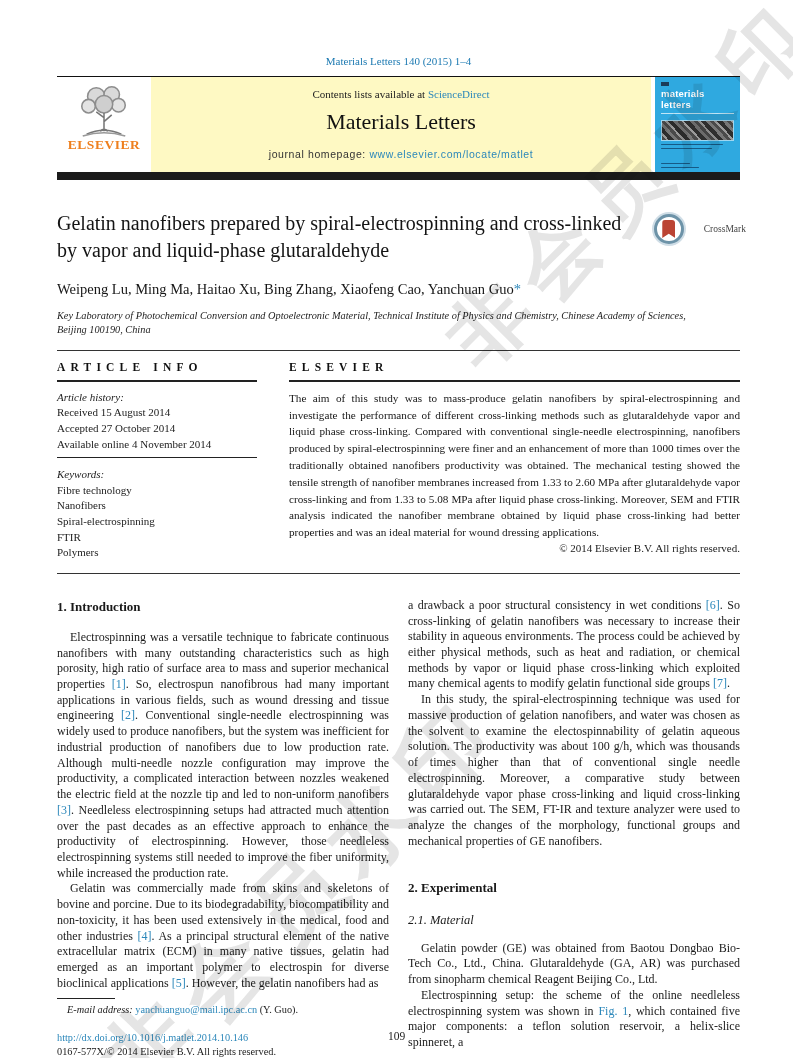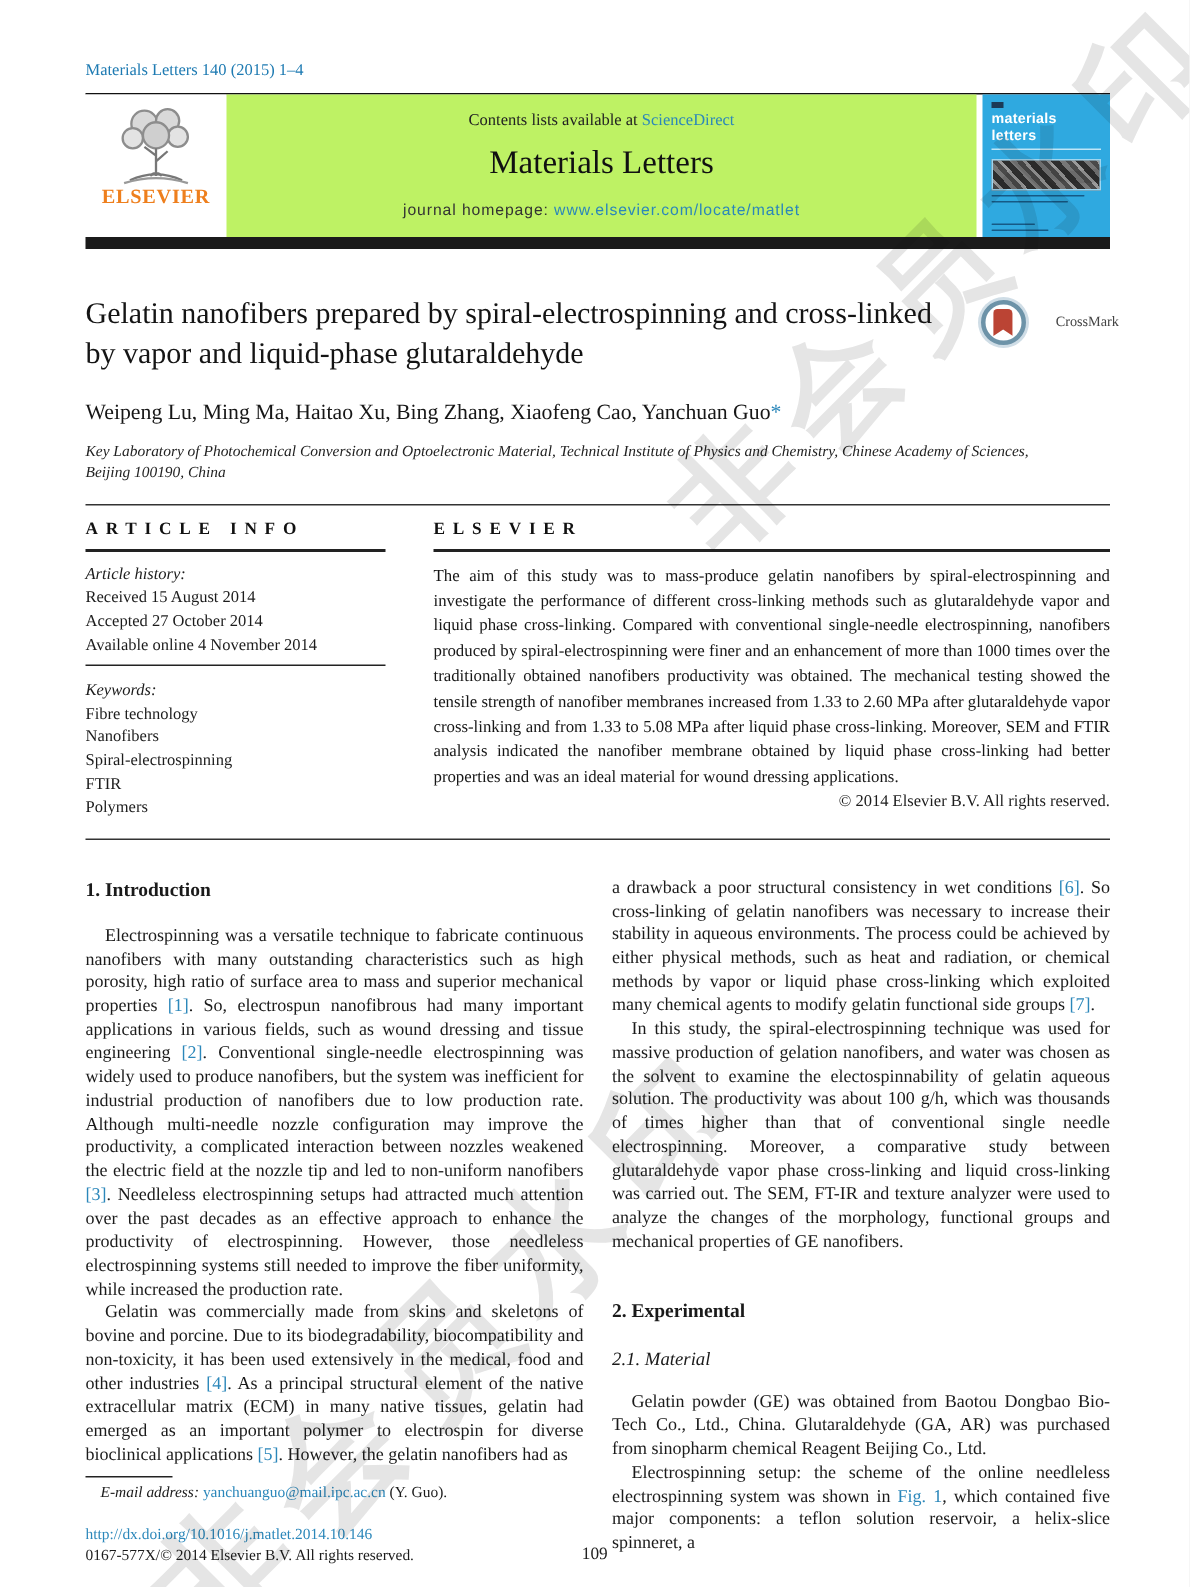--- a/index.html
+++ b/index.html
@@ -16,27 +16,27 @@
     position:absolute; z-index:40; pointer-events:none;
     font-family:"DejaVu Sans", sans-serif;
     color:#cfcfcf; opacity:.55; white-space:nowrap;
     mix-blend-mode:multiply; transform-origin:0 50%;
     letter-spacing:16px; font-weight:700;
   }
   .wm1 { font-size:80px; left:462px; top:300px; transform:rotate(-45deg); }
   .wm2 { font-size:88px; left:118px; top:1020px; transform:rotate(-45deg); }
 
   
-  .journal-ref { padding-top:41px; font-size:11px; color:#1d7ab2; }
+  .journal-ref { text-align:center; padding-top:55px; font-size:11px; color:#1d7ab2; }
   .top-rule { border-top:1.5px solid #111; margin-top:9px; }
   .banner { display:flex; align-items:stretch; height:95px; }
   .logo-box { width:94px; display:flex; flex-direction:column; align-items:center; justify-content:flex-start; padding-top:4px; background:#fff; }
   .logo-box svg { display:block; }
   .elsevier-word { font-size:13.5px; font-weight:700; color:#ee7f1d; letter-spacing:.5px; margin-top:-2px; }
-  .gray-box { flex:1; background:#bef264; text-align:center; padding-top:11px; margin-right:4px; }
+  .gray-box { flex:1; background:#fef9c3; text-align:center; padding-top:11px; margin-right:4px; }
   .contents-line { font-size:11px; color:#222; }
   .journal-title { font-size:22px; color:#111; margin-top:9px; }
   .homepage-line { font-family:"Liberation Sans", sans-serif; font-size:10.5px; letter-spacing:.6px; color:#333; margin-top:13px;text-align:center; }
   .tlink { color:#2b87ba; }
   .cover { width:85px; background:#2fa9e0; padding:5px 6px 4px 6px; display:flex; flex-direction:column; cursor:pointer; }
   .cover-logo { width:8px; height:8px; background:#1b3a57; margin-bottom:2px; }
   .cover-title { font-family:"Liberation Sans", sans-serif; font-weight:700; font-size:9.5px; color:#ffffff; letter-spacing:.2px; }
   .cover-rule { border-top:1px solid #bfe6f7; margin:3px 0 6px 0; }
   .cover-img { height:36px; border:1px solid #9fd6f0;
     background:

